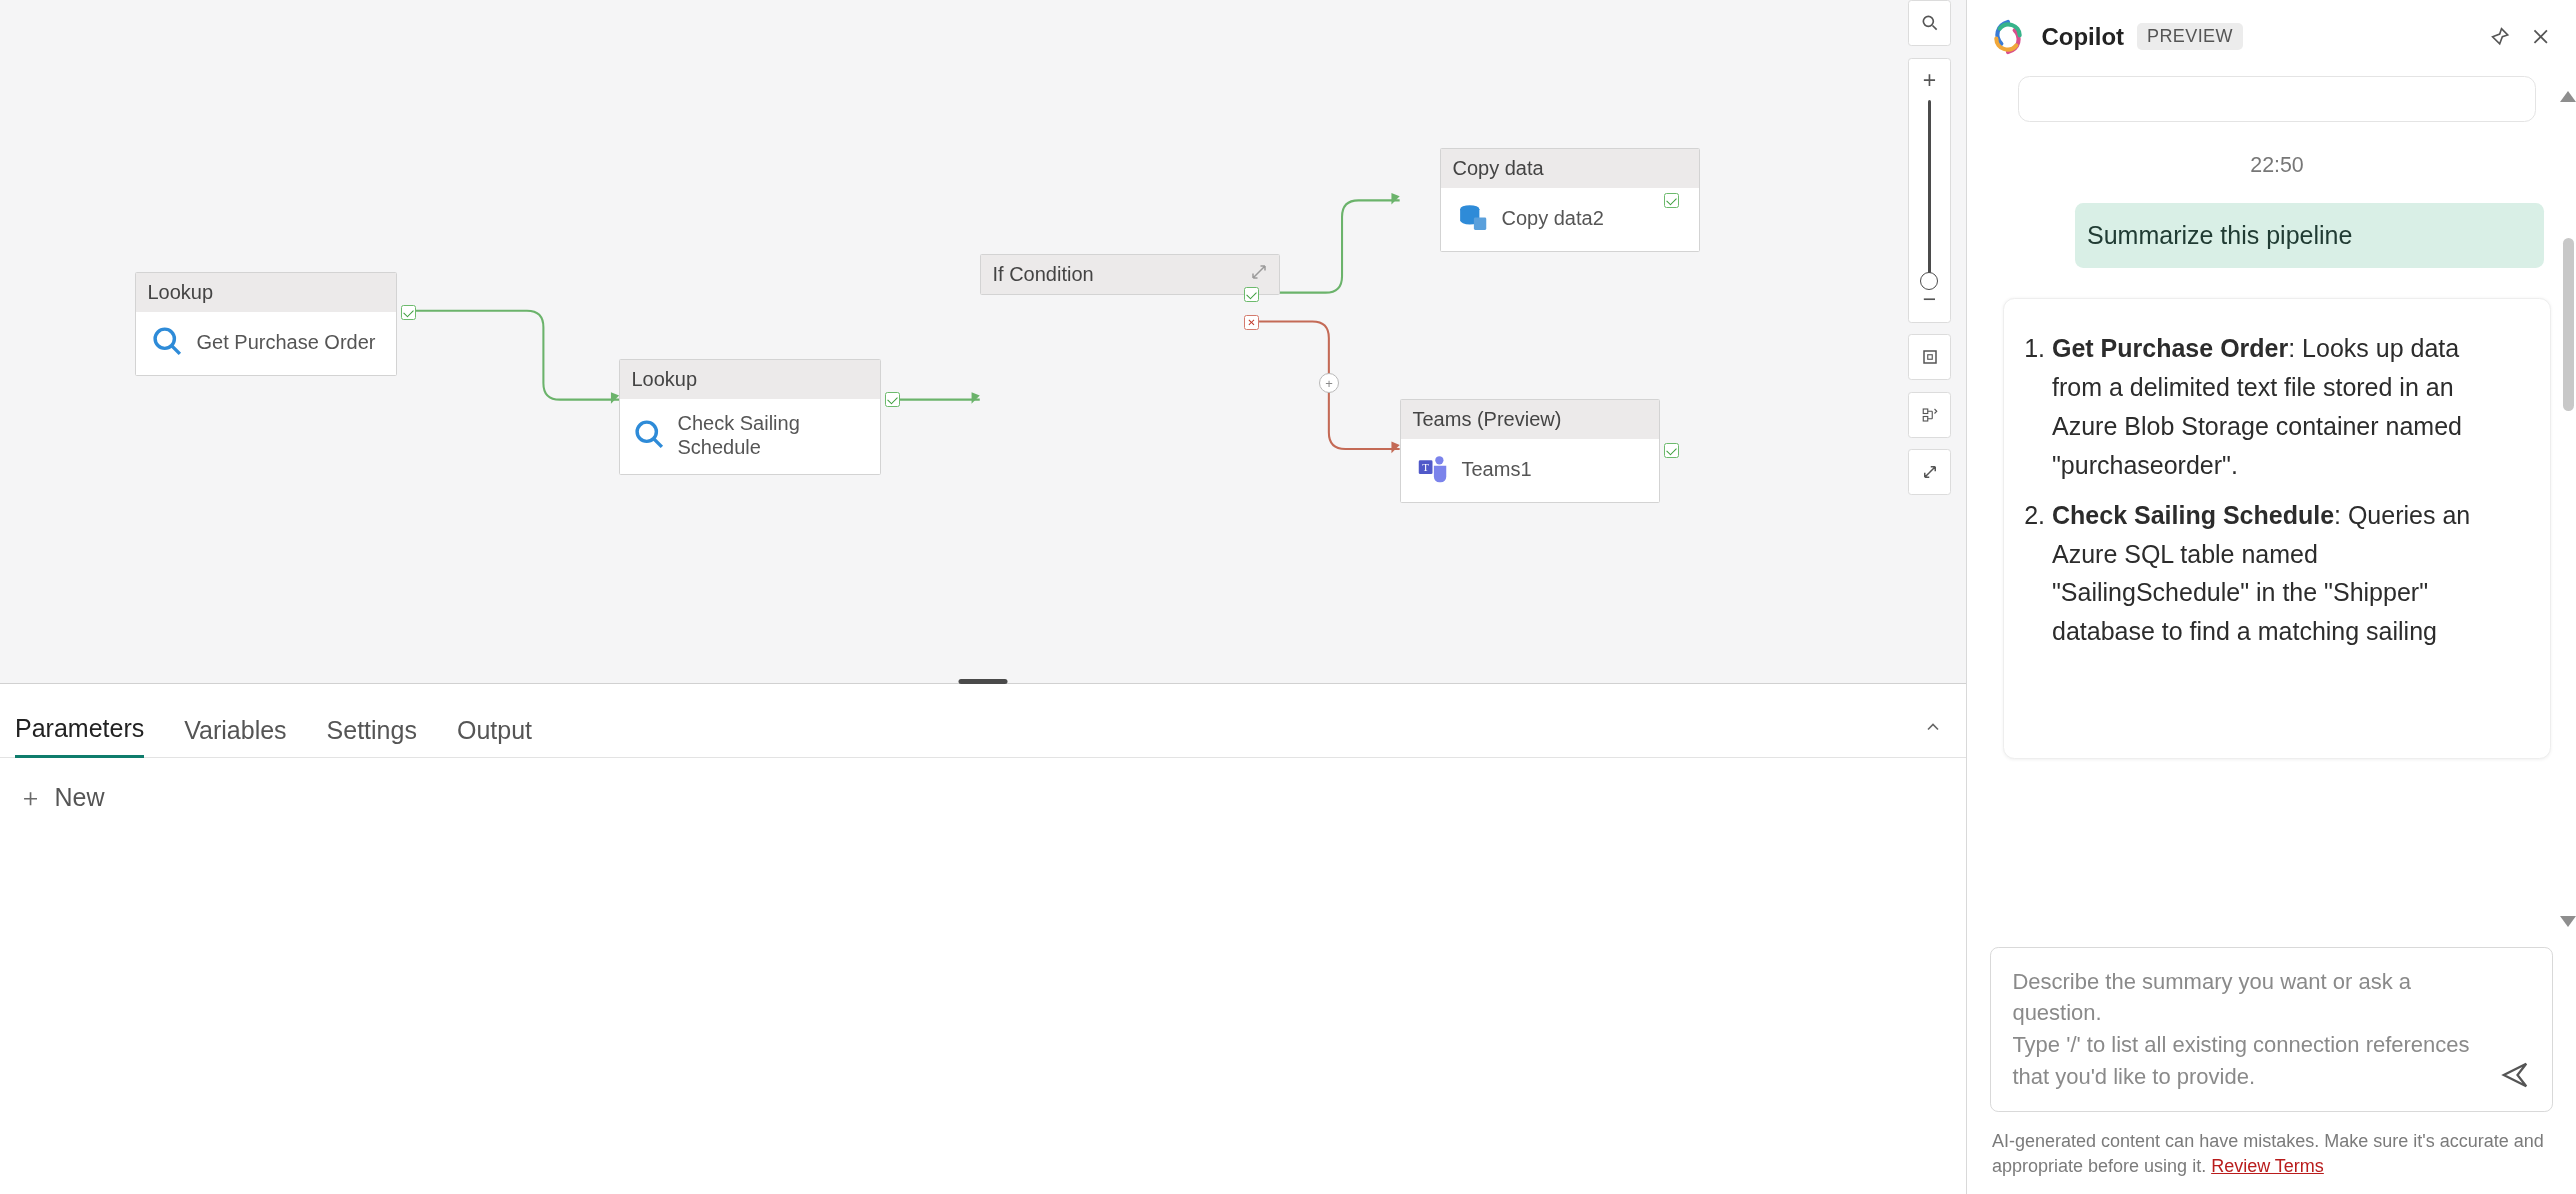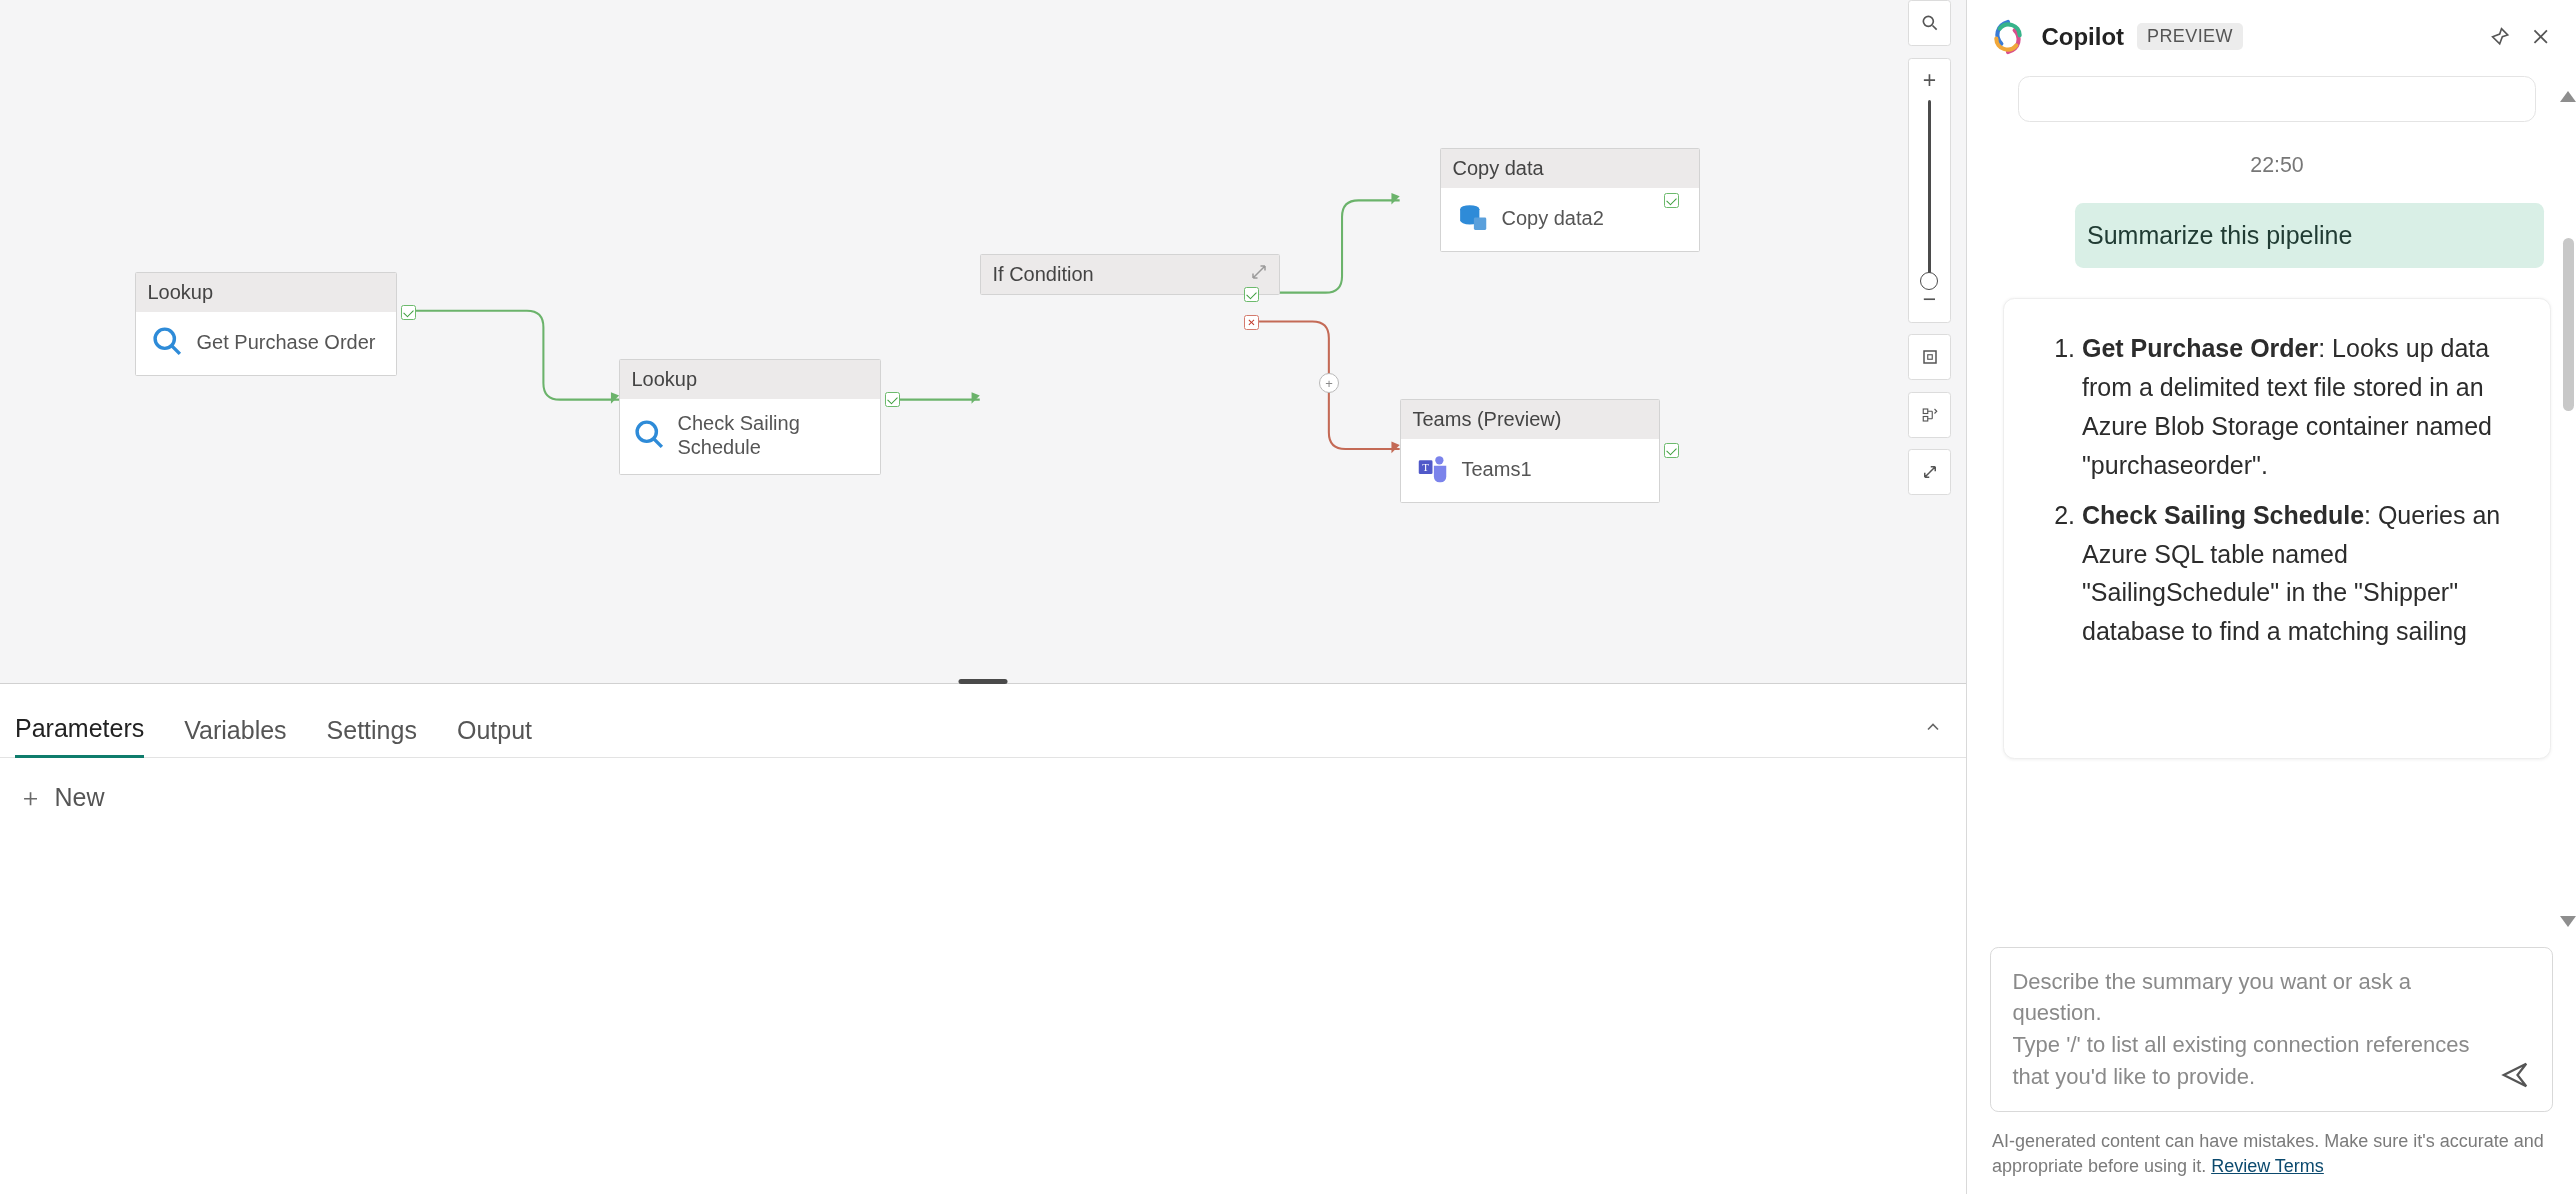--- a/index.html
+++ b/index.html
@@ -51,31 +51,31 @@
   .co-logo { width:40px; height:40px; }
   .co-title { font-size:24px; font-weight:600; color:#222; }
   .co-badge { font-size:18px; background:#ececec; color:#555; border-radius:5px; padding:3.3px 10px; letter-spacing:0.4px; }
   .co-header .spacer { flex:1; }
   .hicon { width:28px; height:28px; color:#555; cursor:pointer; display:flex; align-items:center; justify-content:center; }
 
   .co-body { flex:1; overflow:hidden; padding:0 25px 0 36px; position:relative; }
   .msg-card-top { border:1.6px solid #e4e4e4; border-radius:11.5px; height:46px; margin:3.3px 15px 31px 15px; background:#fff; }
   .timestamp { text-align:center; color:#777; font-size:21.4px; margin-bottom:25px; }
   .user-bubble { background:#d9efe6; color:#213c34; font-size:25px; padding:18px 12px; border-radius:8.2px; margin-left:72px; margin-right:6.6px; margin-bottom:30px; }
-  .ai-card { background:#fff; border:0.8px solid #eee; border-radius:11.5px; box-shadow:0 0.8px 3.3px rgba(0,0,0,.06); padding:30px 36px 20px 48px; font-size:25px; line-height:1.55; color:#2c2c2c; height:461px; overflow:hidden; }
+  .ai-card { background:#fff; border:0.8px solid #eee; border-radius:11.5px; box-shadow:0 0.8px 3.3px rgba(0,0,0,.06); padding:30px 36px 20px 18px; font-size:25px; line-height:1.55; color:#2c2c2c; height:461px; overflow:hidden; }
   .ai-card ol { padding-left:30px; }
   .ai-card li { margin-bottom:11.5px; }
   .ai-card b { font-weight:700; }
 
   .co-input-wrap { padding:15px 23px 11.5px 23px; }
   .co-input { border:1.6px solid #d9d9d9; border-radius:8.2px; padding:18px 58px 18px 21.4px; position:relative; min-height:156px; }
   .co-input .ph { color:#8a8a8a; font-size:22px; line-height:1.45; }
   .send-btn { position:absolute; right:16.5px; bottom:15px; width:36px; height:36px; color:#555; cursor:pointer; }
   .disclaimer { font-size:18px; color:#7b7b7b; padding:5px 25px 15px 25px; line-height:1.4; }
-  .disclaimer a { color:#0c4a6e; text-decoration:underline; cursor:pointer; }
+  .disclaimer a { color:#b91c1c; text-decoration:underline; cursor:pointer; }
 
   .scroll-ind { position:absolute; right:1.6px; width:11.5px; background:#c8c8c8; border-radius:5.8px; }
   .scroll-up-tri, .scroll-down-tri { position:absolute; right:0; width:0; height:0; border-left:8.2px solid transparent; border-right:8.2px solid transparent; }
   .scroll-up-tri { border-bottom:11.5px solid #8e8e8e; }
   .scroll-down-tri { border-top:11.5px solid #8e8e8e; }
 
 </style>
 </head>
 <body>
 

